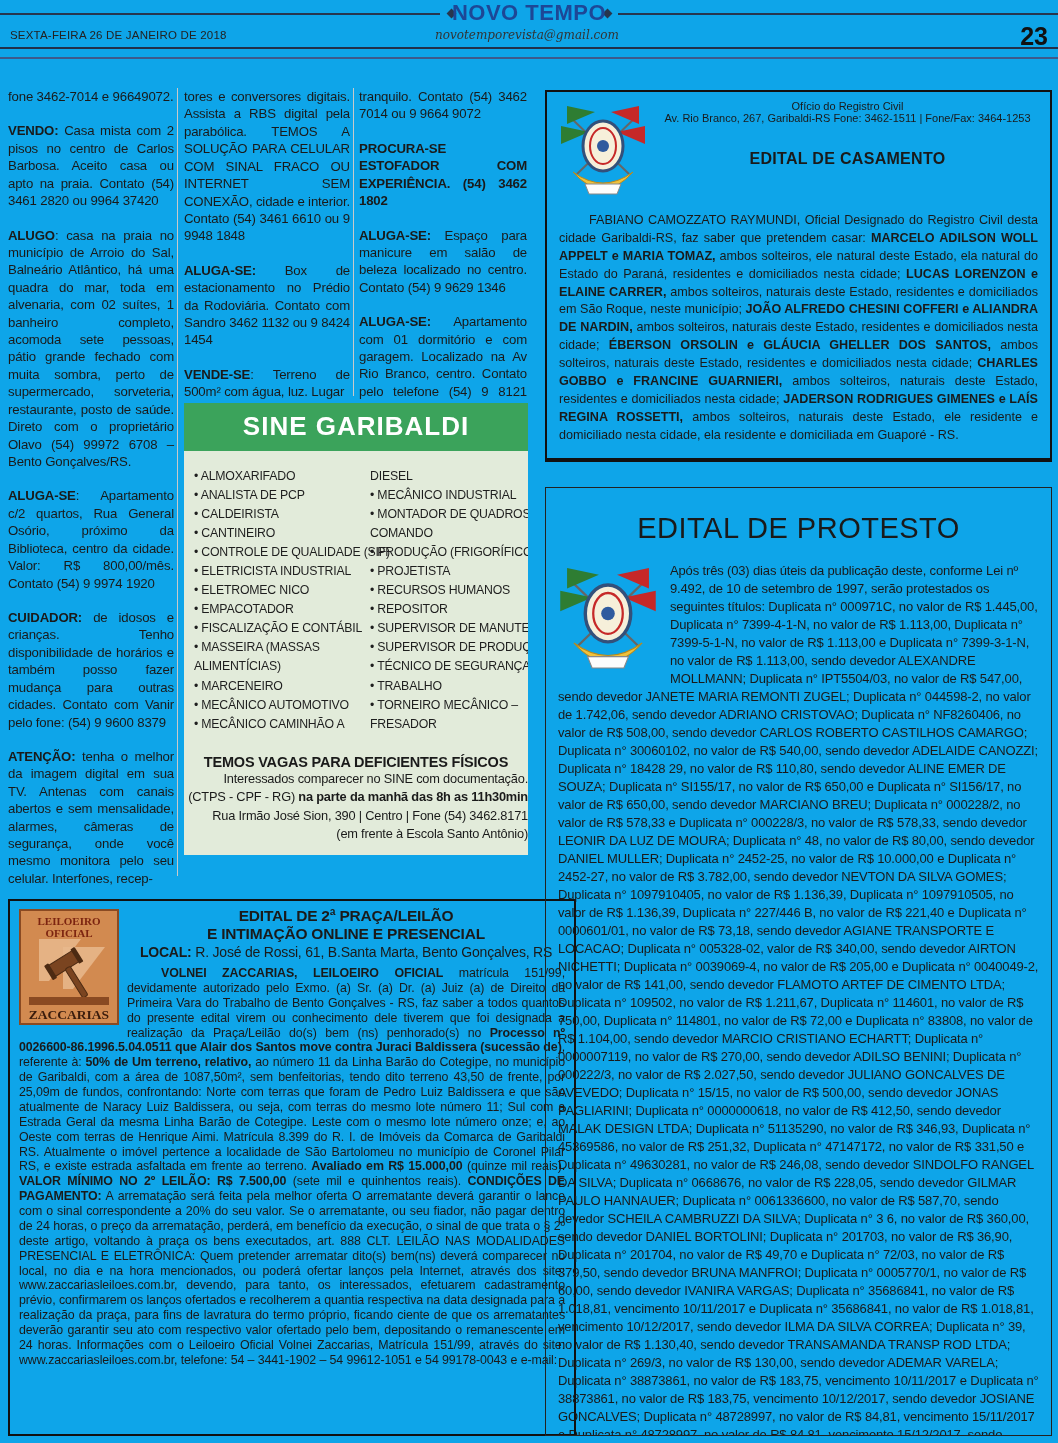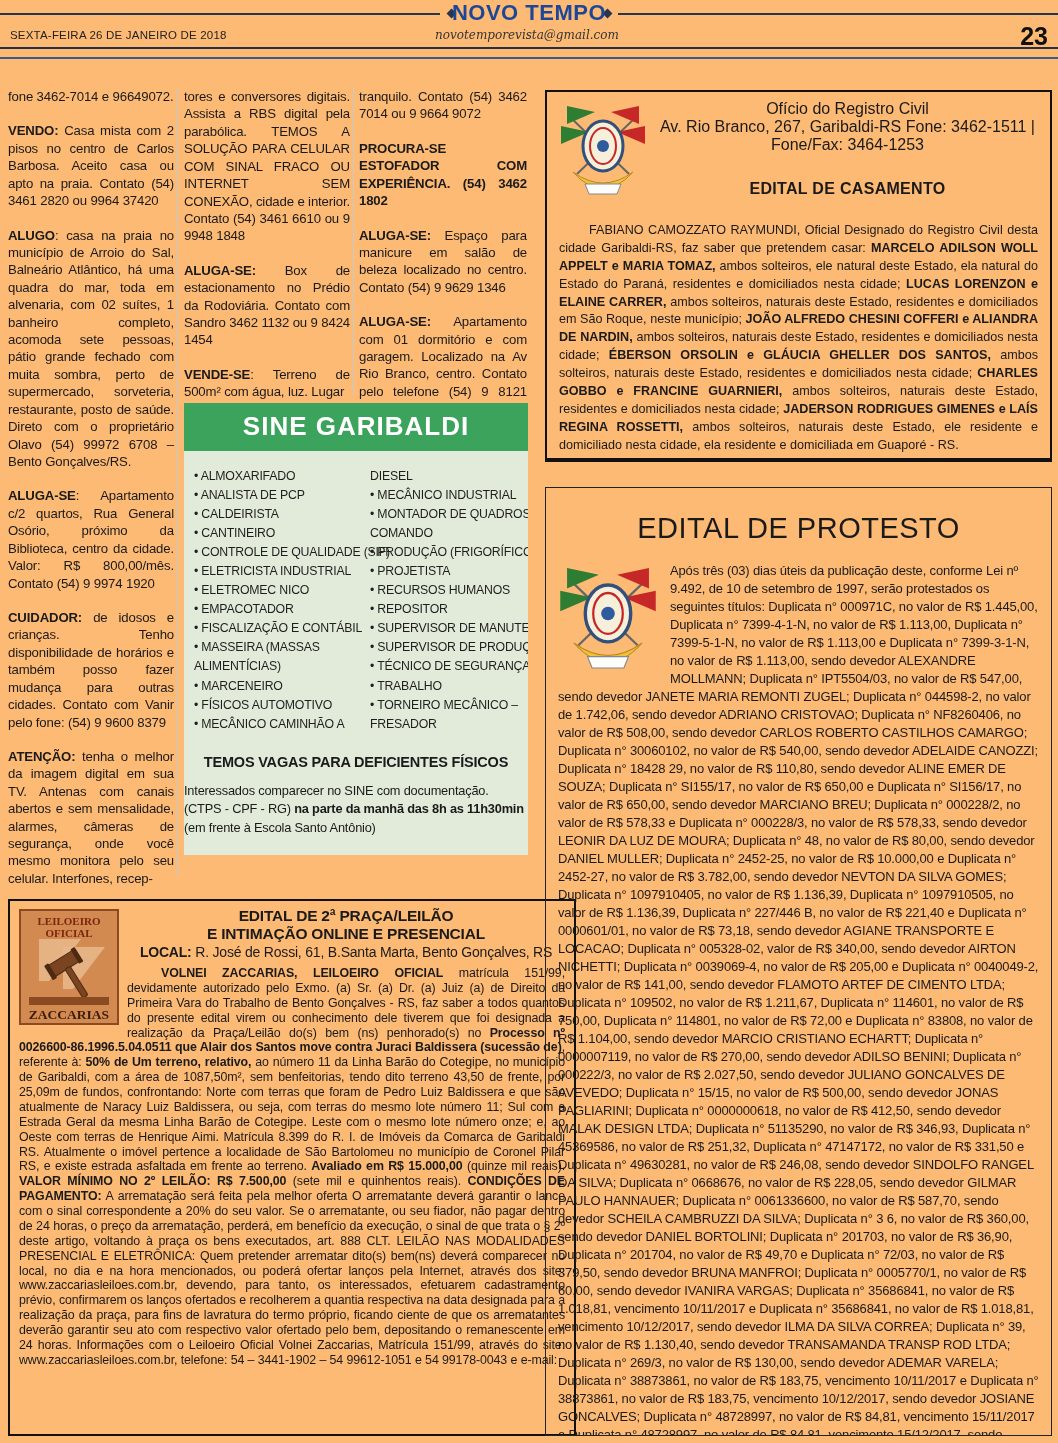--- a/index.html
+++ b/index.html
@@ -1,17 +1,17 @@
 <!DOCTYPE html>
 <html><head>
 <meta charset="utf-8">
 <style>
   html,body{margin:0;padding:0;background:#e8e8e8;}
   #page{
-    position:relative;width:1058px;height:1443px;background:#fdba74;
+    position:relative;width:1058px;height:1443px;background:#0ea5e9;
     font-family:"Liberation Sans",sans-serif;color:#1a1a1a;overflow:hidden;
     margin:0 auto;
   }
   
   .hdr-rule{position:absolute;top:13px;height:2px;background:#27364e;}
   .hdr-diamond{position:absolute;top:10px;width:7px;height:7px;background:#27364e;transform:rotate(45deg);}
   .brand{position:absolute;top:0;left:0;right:0;text-align:center;font-size:22px;font-weight:bold;
     color:#1d4796;letter-spacing:.5px;font-stretch:condensed;}
   .hdr-date{position:absolute;top:29px;left:10px;font-size:11.5px;color:#222;letter-spacing:.2px;}
   .hdr-mail{position:absolute;top:28px;left:0;right:4px;text-align:center;font-style:italic;
@@ -31,34 +31,34 @@
   
   #sine{position:absolute;left:184px;top:403px;width:344px;height:452px;background:#e2ebda;overflow:hidden;}
   #sine .bar{background:#3ba35b;color:#fff;text-align:center;font-weight:bold;font-size:26px;
     letter-spacing:1px;padding:8px 0 9px 0;}
   #sine .jobs{display:flex;padding:16px 8px 0 10px;}
   #sine .jcol{font-size:12.3px;line-height:1.55;color:#1e1e1e;letter-spacing:-.2px;}
   #sine .jcol.left{width:54%;}
   #sine .jcol.right{width:46%;}
   .job-line{white-space:nowrap;}
   #sine .defic{text-align:center;font-weight:bold;font-size:14.5px;margin-top:20px;letter-spacing:-.2px;}
-  #sine .foot{font-size:12.8px;text-align:left;margin-top:12px;line-height:1.45;letter-spacing:-.2px;}
+  #sine .foot{font-size:12.8px;text-align:right;line-height:1.45;letter-spacing:-.2px;}
   
   #leilao{position:absolute;left:8px;top:899px;width:568px;height:537px;border:2.5px solid #111;
     box-sizing:border-box;padding:6px 9px;overflow:hidden;}
   #leilao .logo{float:left;width:100px;height:116px;margin:2px 8px 2px 0;}
   #leilao .ltitle{font-weight:bold;font-size:15.5px;text-align:center;letter-spacing:-.2px;}
   #leilao .lline{font-size:14px;text-align:center;letter-spacing:-.2px;margin-top:1px;}
   #leilao .lbody{clear:none;font-size:12.4px;line-height:1.2;text-align:justify;margin-top:6px;
     text-indent:34px;letter-spacing:-.1px;}
   
   #casamento{position:absolute;left:545px;top:90px;width:507px;height:372px;border:2px solid #111;
     border-bottom-width:4px;box-sizing:border-box;padding:8px 12px;overflow:hidden;}
   .coat{float:left;margin:2px 10px 4px 0;}
-  #casamento .regline{text-align:center;font-size:16px;margin-left:95px;}
+  #casamento .regline{text-align:center;font-size:11px;margin-left:95px;}
   #casamento .ctitle{text-align:center;font-weight:bold;font-size:16px;margin:26px 0 14px 95px;letter-spacing:.3px;}
   #casamento .cbody{clear:both;font-size:12.6px;line-height:1.42;text-align:justify;text-indent:30px;padding-top:10px;}
   #casamento .cwarn{font-size:12.6px;margin-top:14px;text-indent:30px;}
   #protesto{position:absolute;left:545px;top:487px;width:507px;height:949px;border:1.5px solid #222;
     box-sizing:border-box;padding:10px 12px;overflow:hidden;}
   #protesto .ptitle{text-align:center;font-weight:normal;font-size:29px;letter-spacing:.5px;margin:14px 0 16px 0;}
   #protesto .pbody{font-size:13px;line-height:1.17;text-align:justify;text-indent:32px;letter-spacing:-.15px;}
 </style>
 </head>
 <body>
@@ -107,21 +107,21 @@
           <div class="job-line">• CALDEIRISTA</div>
           <div class="job-line">• CANTINEIRO</div>
           <div class="job-line">• CONTROLE DE QUALIDADE (SIF)</div>
           <div class="job-line">• ELETRICISTA INDUSTRIAL</div>
           <div class="job-line">• ELETROMEC NICO</div>
           <div class="job-line">• EMPACOTADOR</div>
           <div class="job-line">• FISCALIZAÇÃO E CONTÁBIL</div>
           <div class="job-line">• MASSEIRA (MASSAS</div>
           <div class="job-line">ALIMENTÍCIAS)</div>
           <div class="job-line">• MARCENEIRO</div>
-          <div class="job-line">• FÍSICOS AUTOMOTIVO</div>
+          <div class="job-line">• MECÂNICO AUTOMOTIVO</div>
           <div class="job-line">• MECÂNICO CAMINHÃO A</div>
         </div>
       <div class="jcol right">
           <div class="job-line">DIESEL</div>
           <div class="job-line">• MECÂNICO INDUSTRIAL</div>
           <div class="job-line">• MONTADOR DE QUADROS DE</div>
           <div class="job-line">COMANDO</div>
           <div class="job-line">• PRODUÇÃO (FRIGORÍFICO)</div>
           <div class="job-line">• PROJETISTA</div>
           <div class="job-line">• RECURSOS HUMANOS</div>
@@ -131,20 +131,21 @@
           <div class="job-line">• TÉCNICO DE SEGURANÇA DE</div>
           <div class="job-line">• TRABALHO</div>
           <div class="job-line">• TORNEIRO MECÂNICO –</div>
           <div class="job-line">FRESADOR</div>
         </div>
     </div>
     <div class="defic">TEMOS VAGAS PARA DEFICIENTES FÍSICOS</div>
     <div class="foot">
       <div>Interessados comparecer no SINE com documentação.</div>
       <div><span>(CTPS - CPF - RG) </span><span style="font-weight: bold;">na parte da manhã das 8h as 11h30min</span></div>
+      <div>Rua Irmão José Sion, 390 | Centro | Fone (54) 3462.8171</div>
       <div>(em frente à Escola Santo Antônio)</div>
     </div>
   </div>
 
   <div id="leilao">
     <svg class="logo" viewBox="0 0 100 116">
       <rect x="1" y="1" width="98" height="114" fill="#d28a50" stroke="#8a4a22" stroke-width="2"></rect>
       <path d="M20 30 L62 30 L30 72 L20 72 Z" fill="#e9b98d" opacity="0.85"></path>
       <path d="M44 38 L86 38 L54 80 L44 80 Z" fill="#e9b98d" opacity="0.85"></path>
       <text x="50" y="16" text-anchor="middle" font-size="11" font-weight="bold" fill="#7c2410" font-family="Liberation Serif, serif">LEILOEIRO</text>

